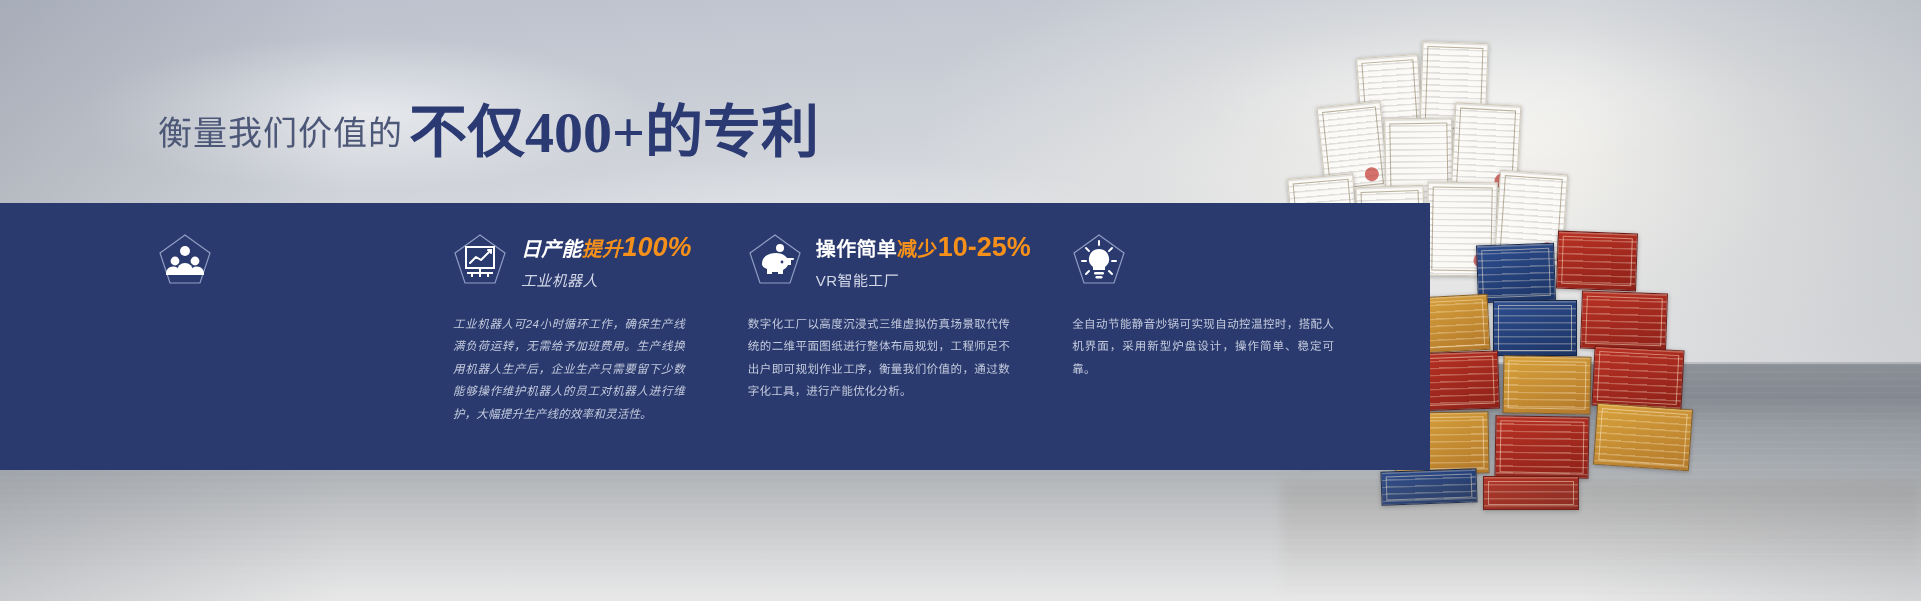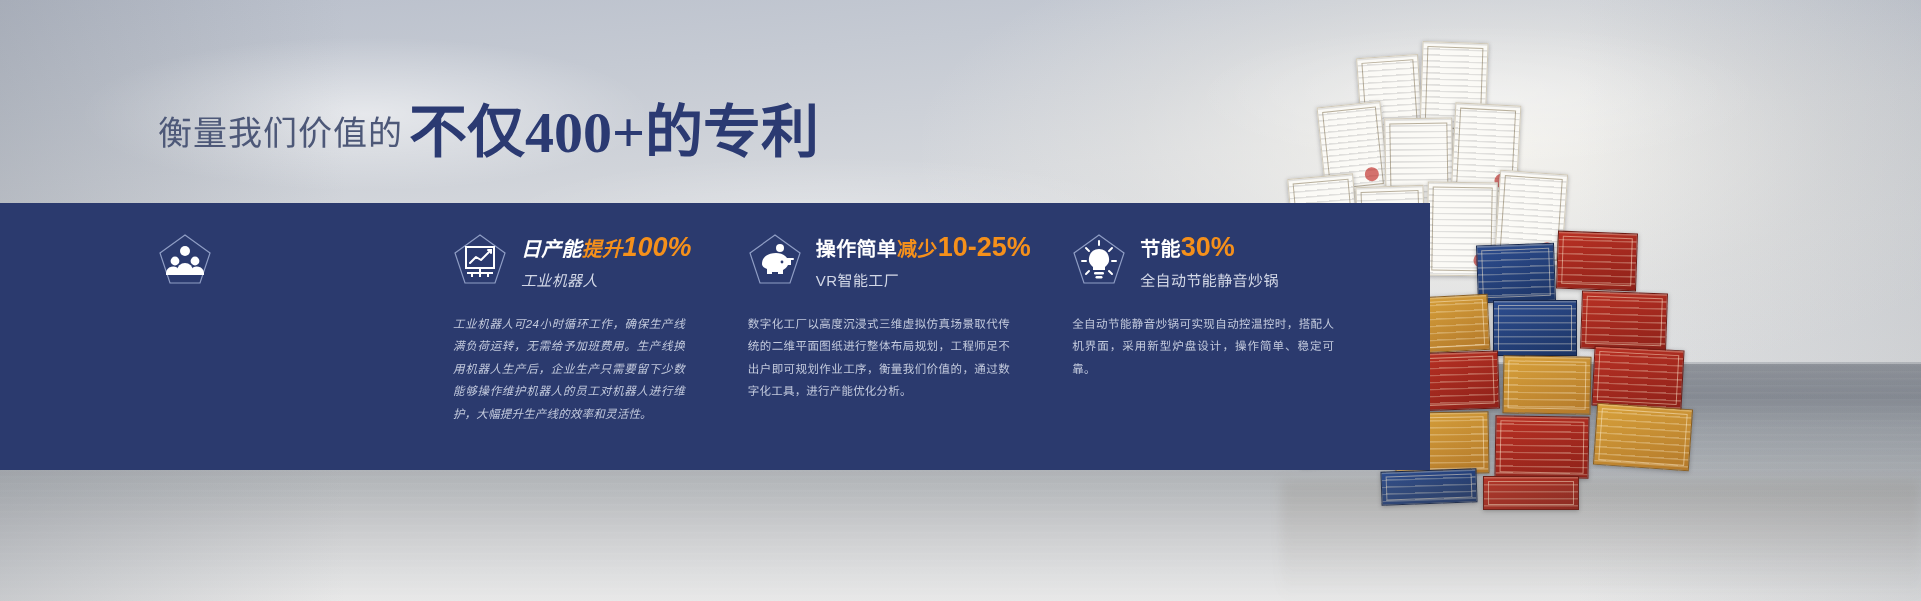--- a/index.html
+++ b/index.html
@@ -351,24 +351,18 @@
               <line x1="27" y1="8" x2="27" y2="12"></line>
               <line x1="14" y1="28" x2="10" y2="28"></line>
               <line x1="40" y1="28" x2="44" y2="28"></line>
               <line x1="17" y1="18" x2="14" y2="15"></line>
               <line x1="37" y1="18" x2="40" y2="15"></line>
               <line x1="17" y1="38" x2="14" y2="41"></line>
               <line x1="37" y1="38" x2="40" y2="41"></line>
             </g>
           </svg>
         </div>
-        <div class="feat-titles">
-          <div class="feat-title">
-            <span>节能</span><span class="kw"></span><span class="num">30</span><span class="num pct">%</span>
-          </div>
-          <div class="feat-sub">全自动节能静音炒锅</div>
-        </div>
       </div>
       <p class="feat-body">全自动节能静音炒锅可实现自动控温控时，搭配人机界面，采用新型炉盘设计，操作简单、稳定可靠。</p>
     </div>
 
   </div>
 </div>
 
 </body></html>

